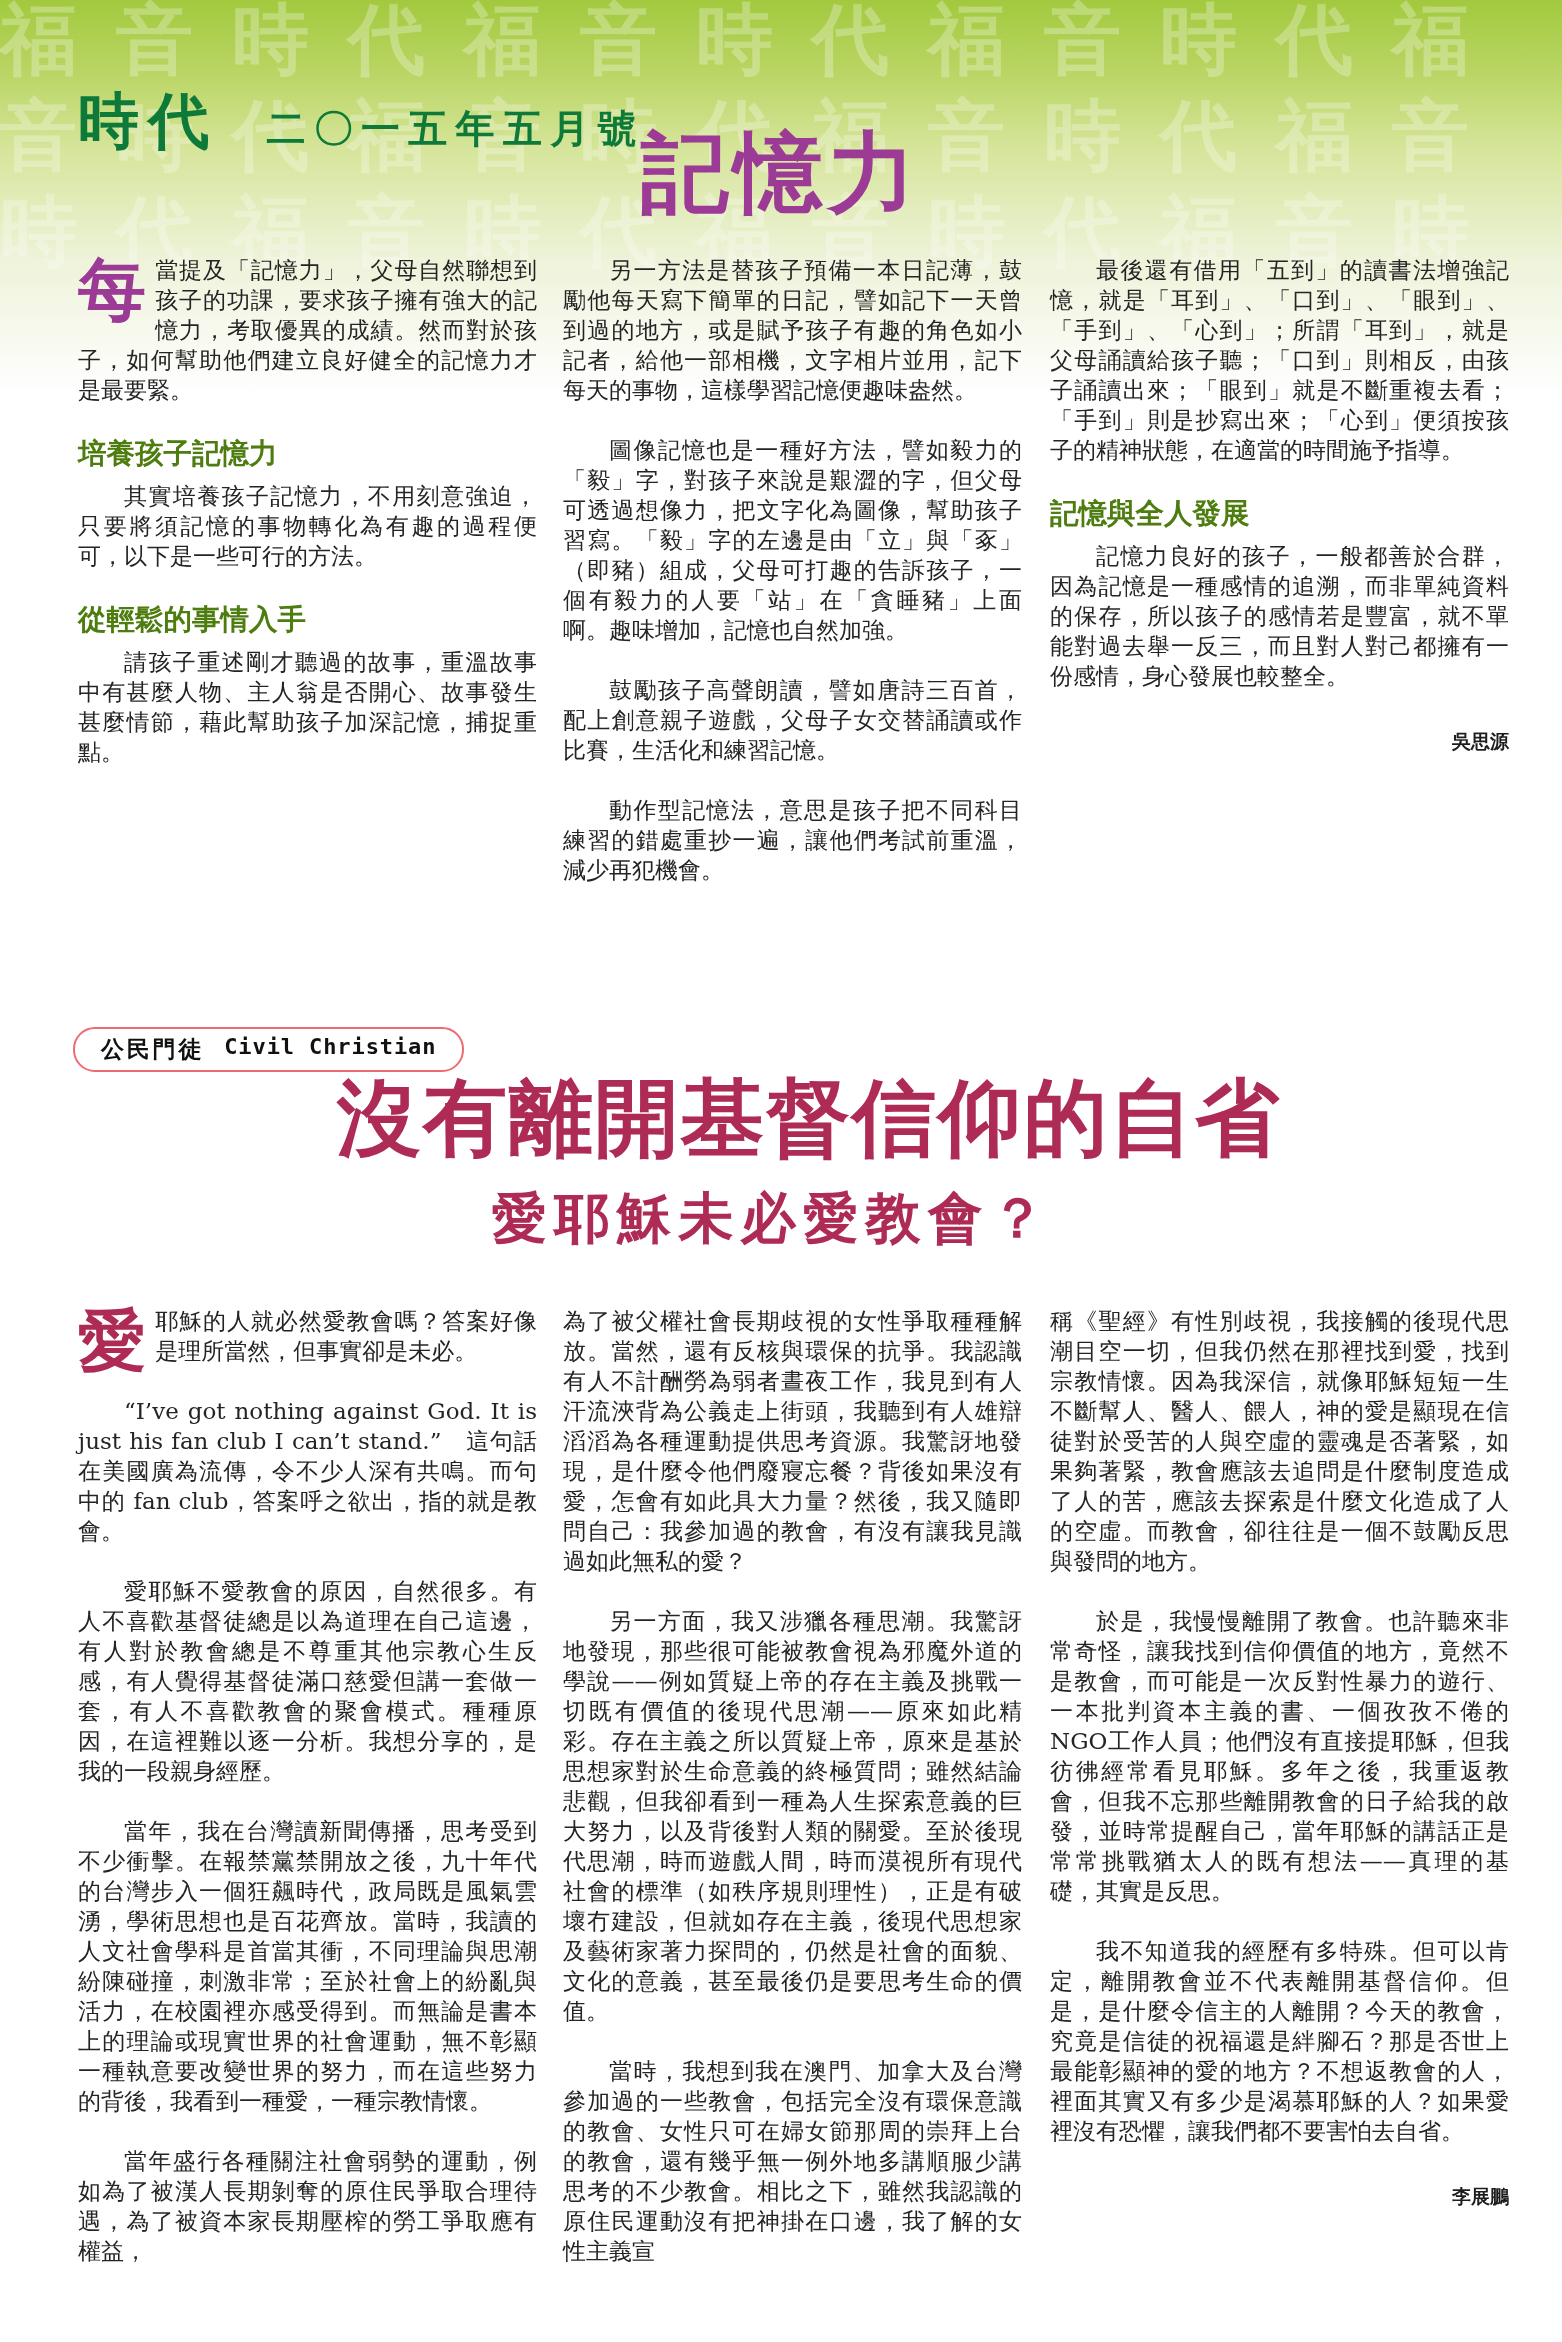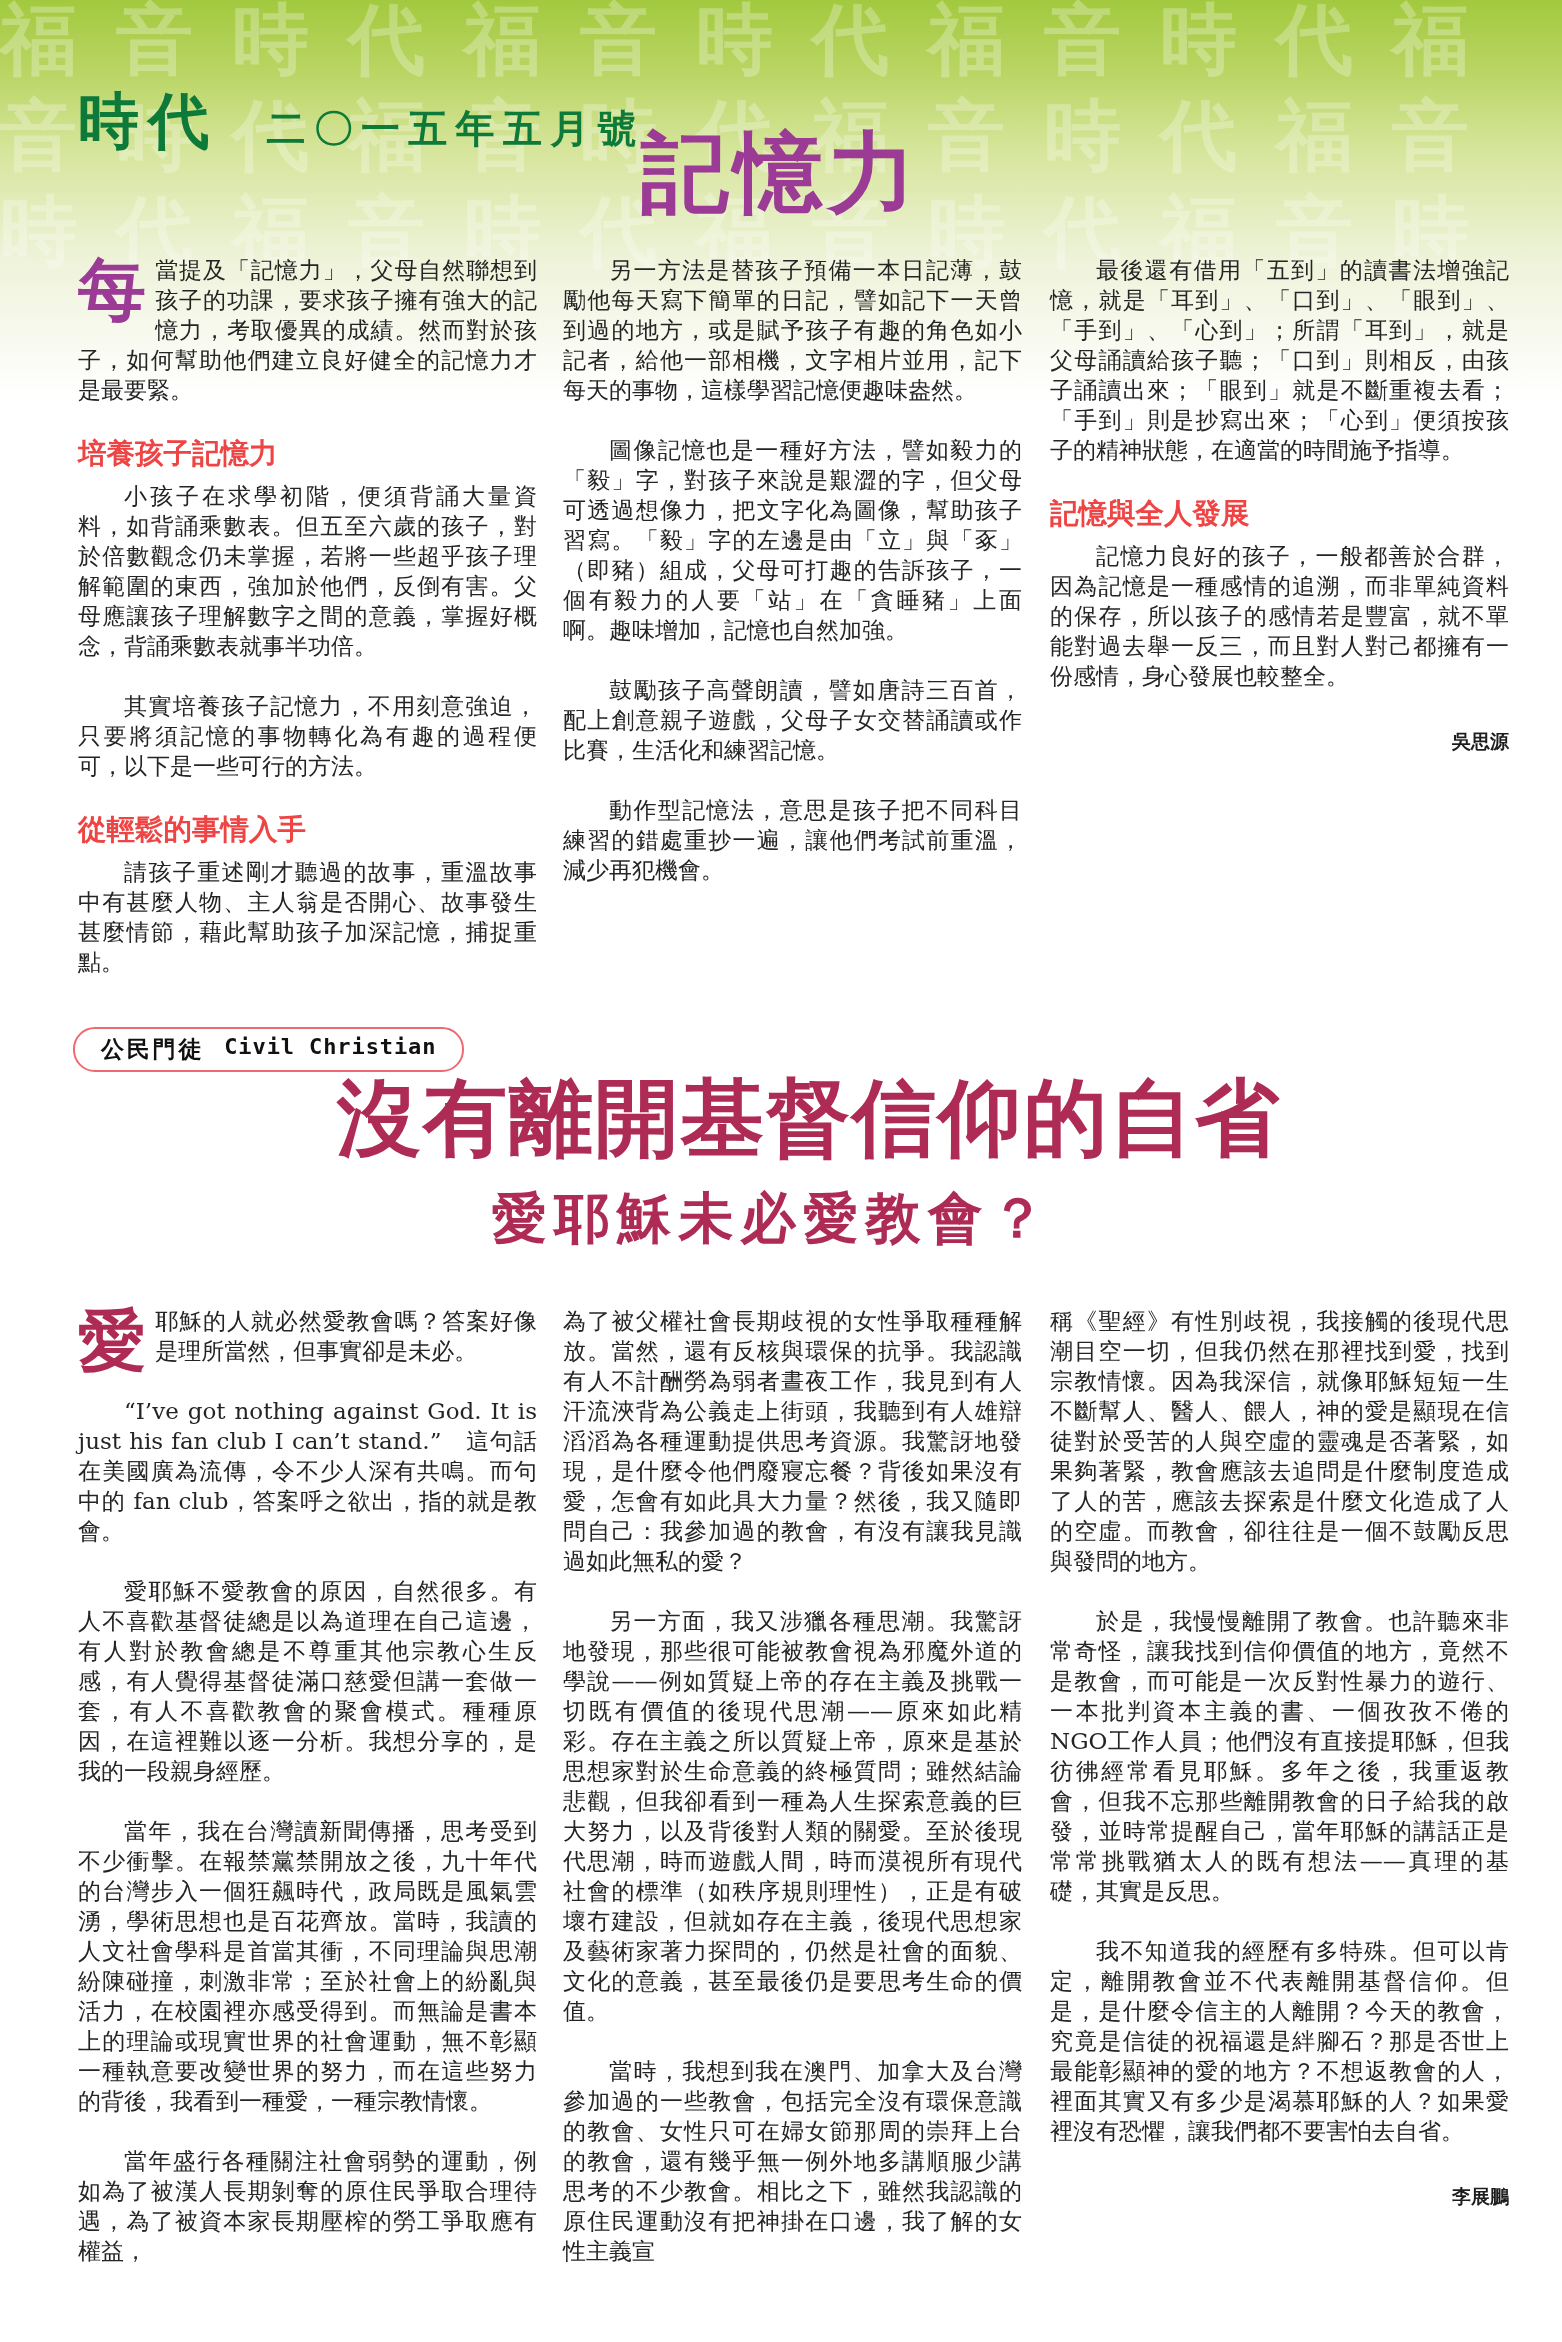--- a/index.html
+++ b/index.html
@@ -30,21 +30,21 @@
   }
   .col{position:absolute;width:459px;text-align:justify;font-size:23px;line-height:30px;}
   .a1{top:255px;}
   .a2{top:1306px;}
   .c1{left:78px;}
   .c2{left:563px;}
   .c3{left:1050px;}
   .para{margin:0 0 30px 0;text-indent:2em;}
   .noindent{text-indent:0;}
   .subhead{
-    margin:0 0 9.2px 0;font-size:28.5px;line-height:37px;font-weight:900;color:#ef4444;
+    margin:0 0 9.2px 0;font-size:28.5px;line-height:37px;font-weight:900;color:#4d7c0f;
     text-align:left;
   }
   .dropcap{
     float:left;font-size:68px;line-height:59px;font-weight:900;margin:4.6px 9.2px 0 0;
   }
   .dc-purple{color:#9c3b96;}
   .dc-crimson{color:#ae2b55;}
   .author{
     margin:36px 0 0 0;text-indent:0;text-align:right;font-weight:900;font-size:19px;
     font-family:Liberation Serif, serif;color:#1d1d1d;
@@ -79,21 +79,20 @@
     </div>
   </div>
 
   <div class="title1">記憶力</div>
 
   <div class="col a1 c1">
     <p class="para noindent">
       <span class="dropcap dc-purple">每</span><span>當提及「記憶力」，父母自然聯想到孩子的功課，要求孩子擁有強大的記憶力，考取優異的成績。然而對於孩子，如何幫助他們建立良好健全的記憶力才是最要緊。</span>
     </p>
     <h3 class="subhead">培養孩子記憶力</h3>
-    <p class="para">小孩子在求學初階，便須背誦大量資料，如背誦乘數表。但五至六歲的孩子，對於倍數觀念仍未掌握，若將一些超乎孩子理解範圍的東西，強加於他們，反倒有害。父母應讓孩子理解數字之間的意義，掌握好概念，背誦乘數表就事半功倍。</p>
     <p class="para">其實培養孩子記憶力，不用刻意強迫，只要將須記憶的事物轉化為有趣的過程便可，以下是一些可行的方法。</p>
     <h3 class="subhead">從輕鬆的事情入手</h3>
     <p class="para">請孩子重述剛才聽過的故事，重溫故事中有甚麼人物、主人翁是否開心、故事發生甚麼情節，藉此幫助孩子加深記憶，捕捉重點。</p>
   </div>
 
   <div class="col a1 c2">
     <p class="para">另一方法是替孩子預備一本日記薄，鼓勵他每天寫下簡單的日記，譬如記下一天曾到過的地方，或是賦予孩子有趣的角色如小記者，給他一部相機，文字相片並用，記下每天的事物，這樣學習記憶便趣味盎然。</p>
     <p class="para">圖像記憶也是一種好方法，譬如毅力的「毅」字，對孩子來說是艱澀的字，但父母可透過想像力，把文字化為圖像，幫助孩子習寫。「毅」字的左邊是由「立」與「豖」（即豬）組成，父母可打趣的告訴孩子，一個有毅力的人要「站」在「貪睡豬」上面啊。趣味增加，記憶也自然加強。</p>
     <p class="para">鼓勵孩子高聲朗讀，譬如唐詩三百首，配上創意親子遊戲，父母子女交替誦讀或作比賽，生活化和練習記憶。</p>
     <p class="para">動作型記憶法，意思是孩子把不同科目練習的錯處重抄一遍，讓他們考試前重溫，減少再犯機會。</p>

